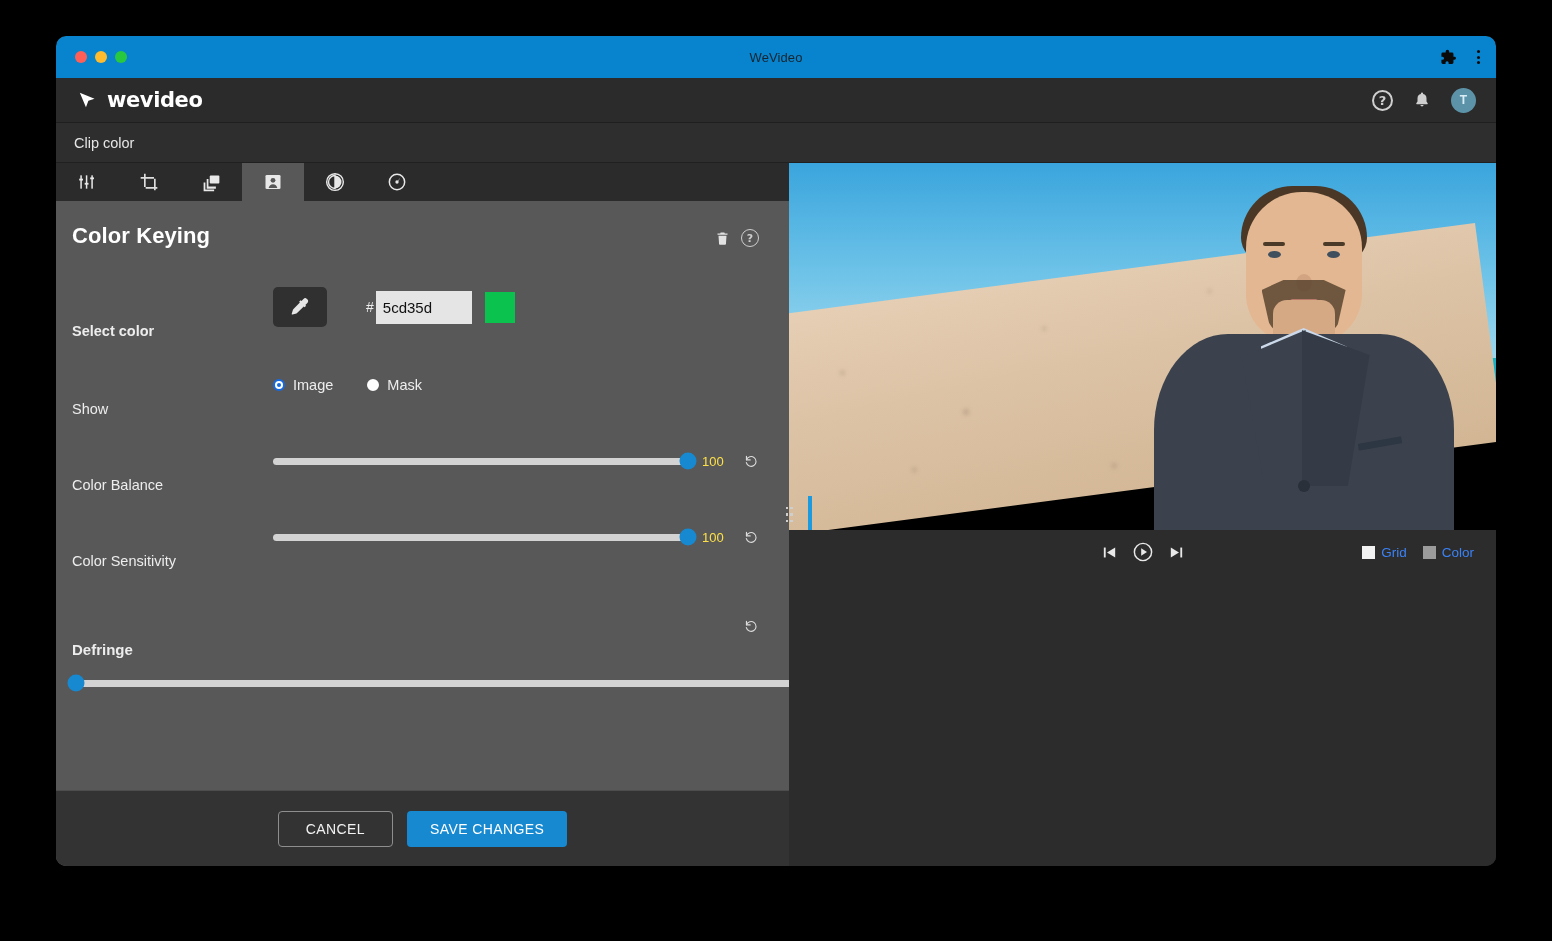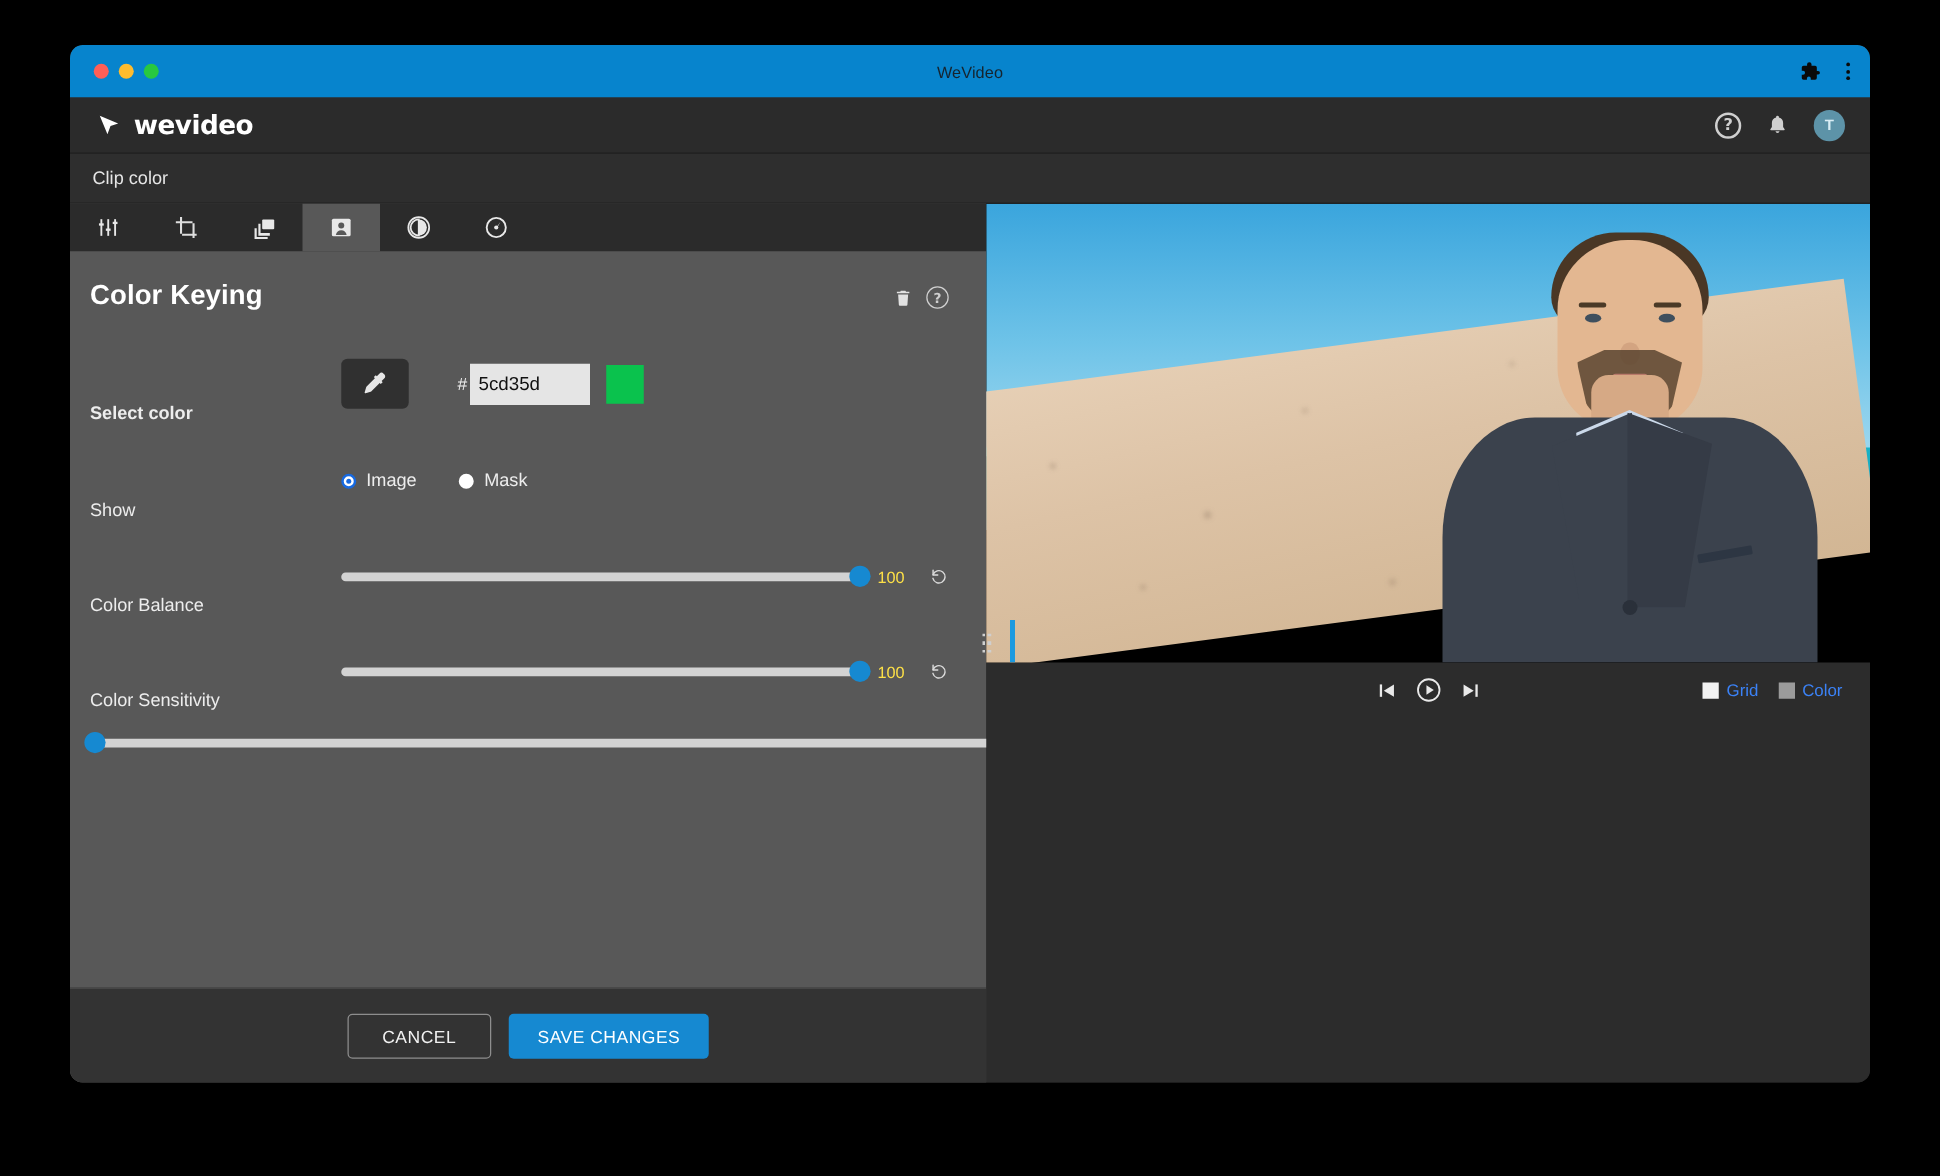--- a/index.html
+++ b/index.html
@@ -472,20 +472,29 @@
             </div>
             <span class="slider-val">100</span>
             <span class="reset">
               <svg viewBox="0 0 24 24">
                 <path d="M5.2 10.2A7.4 7.4 0 1 1 5 14.5" stroke-linecap="round"></path>
                 <path d="M5.2 4.8v5.6h5.6" stroke-linecap="round" stroke-linejoin="round"></path>
               </svg>
             </span>
           </div>
 
+          <div class="defringe-head">
+            <span class="lbl bold" style="font-size:15px">Defringe</span>
+            <span class="reset">
+              <svg viewBox="0 0 24 24">
+                <path d="M5.2 10.2A7.4 7.4 0 1 1 5 14.5" stroke-linecap="round"></path>
+                <path d="M5.2 4.8v5.6h5.6" stroke-linecap="round" stroke-linejoin="round"></path>
+              </svg>
+            </span>
+          </div>
           <div class="defringe-track-wrap">
             <div class="track"></div>
             <div class="knob" style="left:0%"></div>
             <div class="knob" style="left:100%"></div>
           </div>
 
         </div>
       </div>
 
       <div class="footer">

